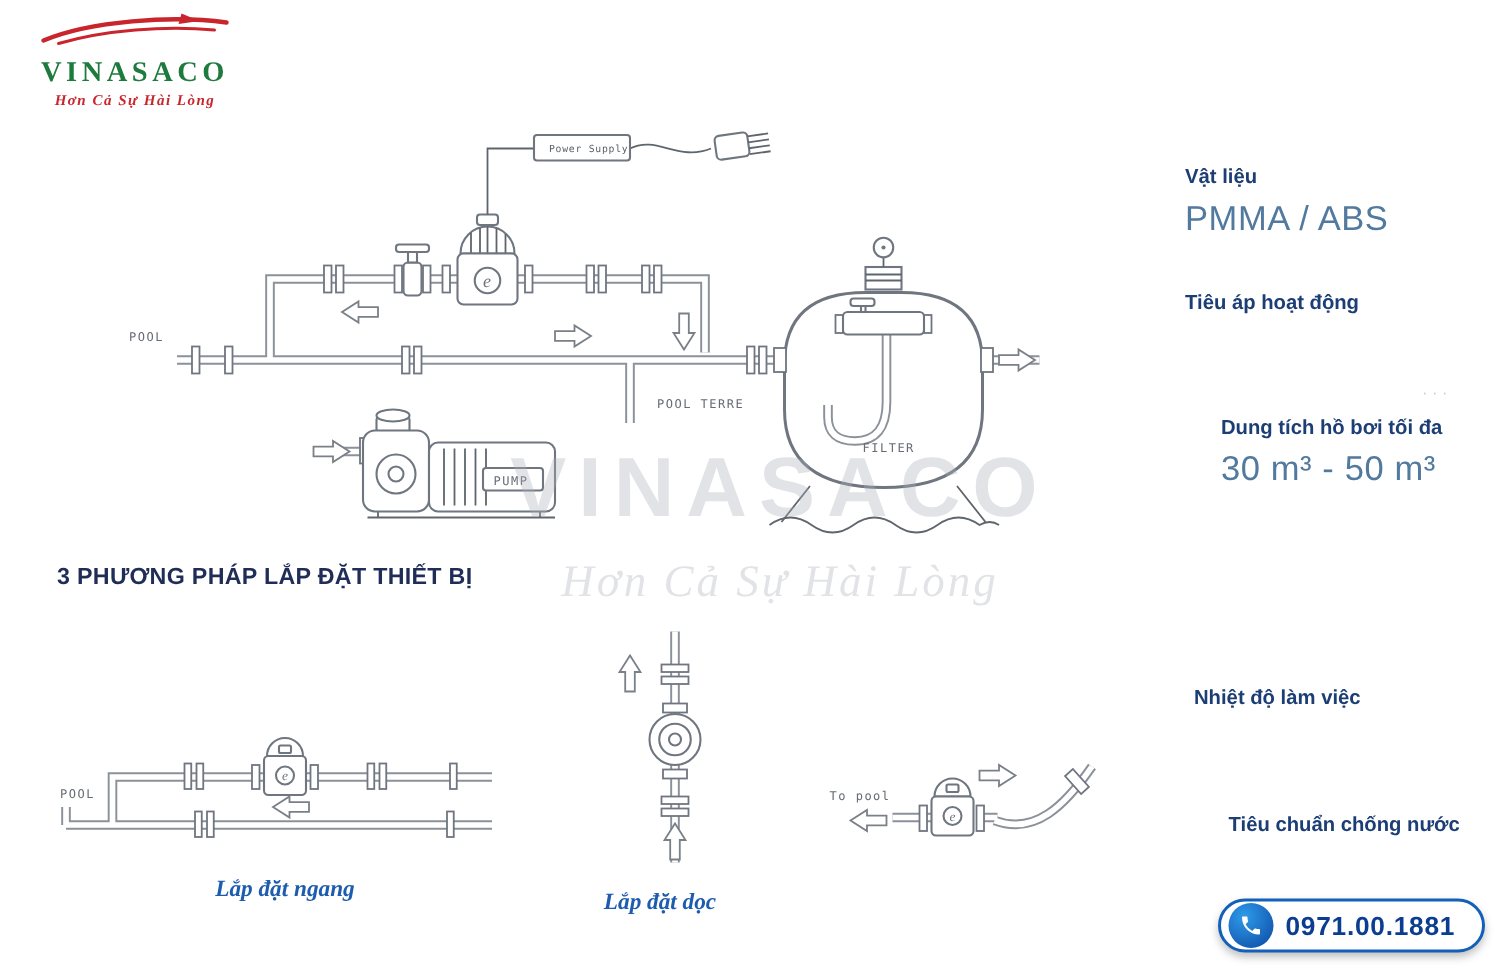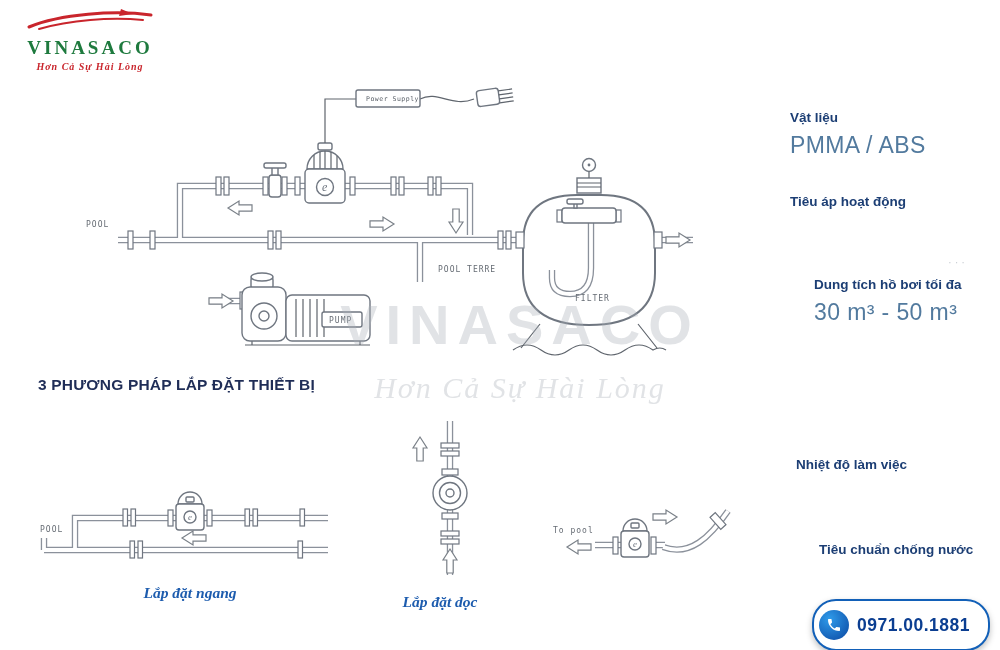--- a/index.html
+++ b/index.html
@@ -26,21 +26,21 @@
   .caption{position:absolute;font-family:"Liberation Serif",serif;font-weight:700;
            font-size:15.5px;color:#1d5cae;text-align:center;line-height:1.3;z-index:4;font-style:italic;}
 
   
   .spec{position:absolute;left:790px;z-index:4;}
   .spec .lbl{font-size:13.5px;font-weight:700;color:#1c3e74;margin-bottom:7px;}
   .spec .val{font-size:23px;color:#527a9e;letter-spacing:.4px;}
   .dots{position:absolute;left:948px;top:256px;color:#c9ced4;font-size:11px;letter-spacing:3px;}
 
   
-  .phone-badge{position:absolute;left:812px;top:599px;width:178px;height:52px;
+  .phone-badge{position:absolute;left:812px;top:599px;width:178px;height:36px;
                border:2.5px solid #1260b8;border-radius:24px;background:#fff;
                box-shadow:0 3px 6px rgba(0,0,0,.25);display:flex;align-items:center;
                gap:8px;padding-left:5px;box-sizing:border-box;z-index:5;}
   .phone-circle{width:30px;height:30px;border-radius:50%;flex:0 0 30px;
                 background:radial-gradient(circle at 35% 30%, #2f9bea, #0a47a1);
                 display:flex;align-items:center;justify-content:center;}
   .phone-num{font-size:17.5px;font-weight:700;color:#0b3e91;letter-spacing:.5px;}
 
   
   svg{position:absolute;}

